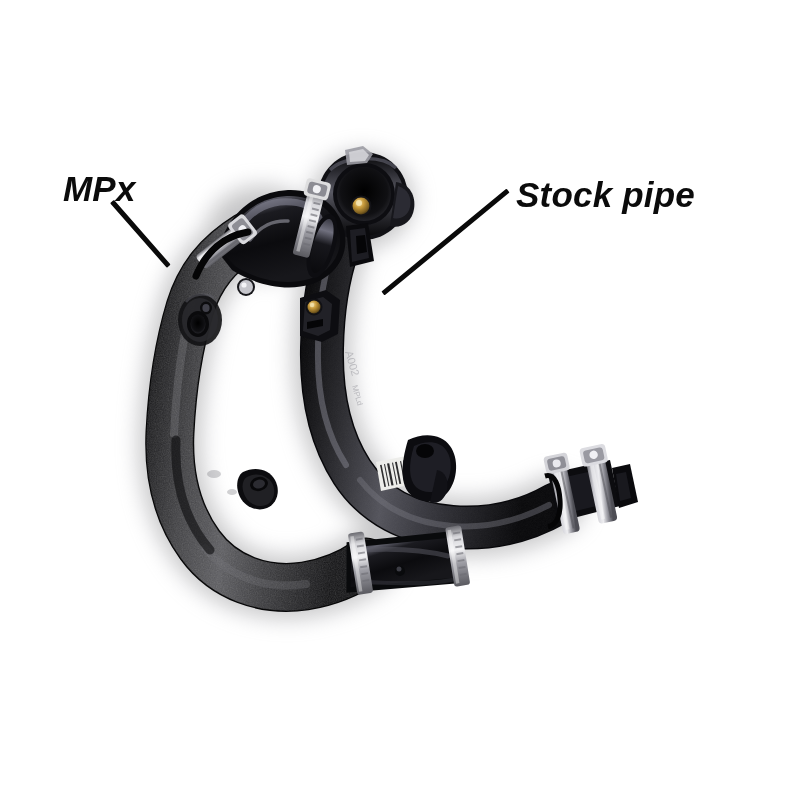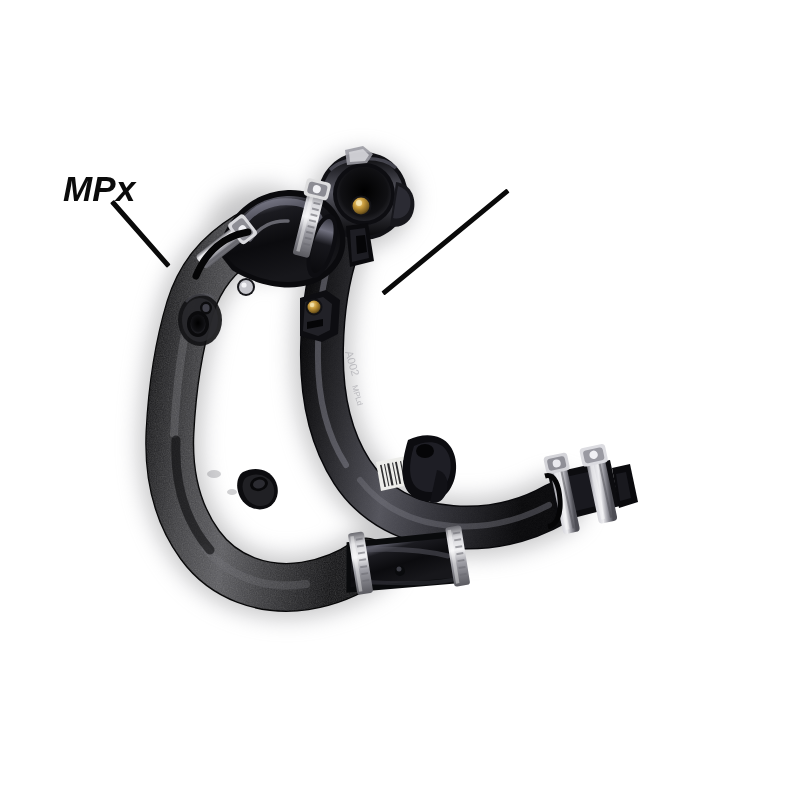--- a/index.html
+++ b/index.html
@@ -389,15 +389,16 @@
             <rect x="457" y="574" width="7" height="2"></rect>
           </g>
         </g>
       </g>
     </g>
   </svg>
 
   <div class="label" id="label-mpx" style="left: 55px; top: 169px; font-size: 35px; color: rgb(11, 11, 11);">MPx</div>
   <div class="leader" id="leader-mpx" style="left: 112px; top: 198.5px; width: 86.4523px; height: 5px; transform: rotate(48.7517deg); background: rgb(10, 10, 10);"></div>
 
+  <div class="label" id="label-stock" style="left: 516px; top: 175px; font-size: 35px; color: rgb(11, 11, 11);">Stock pipe</div>
   <div class="leader" id="leader-stock" style="left: 508px; top: 187.5px; width: 161.969px; height: 5px; transform: rotate(140.511deg); background: rgb(10, 10, 10);"></div>
 
 </div>
 
 </body></html>

